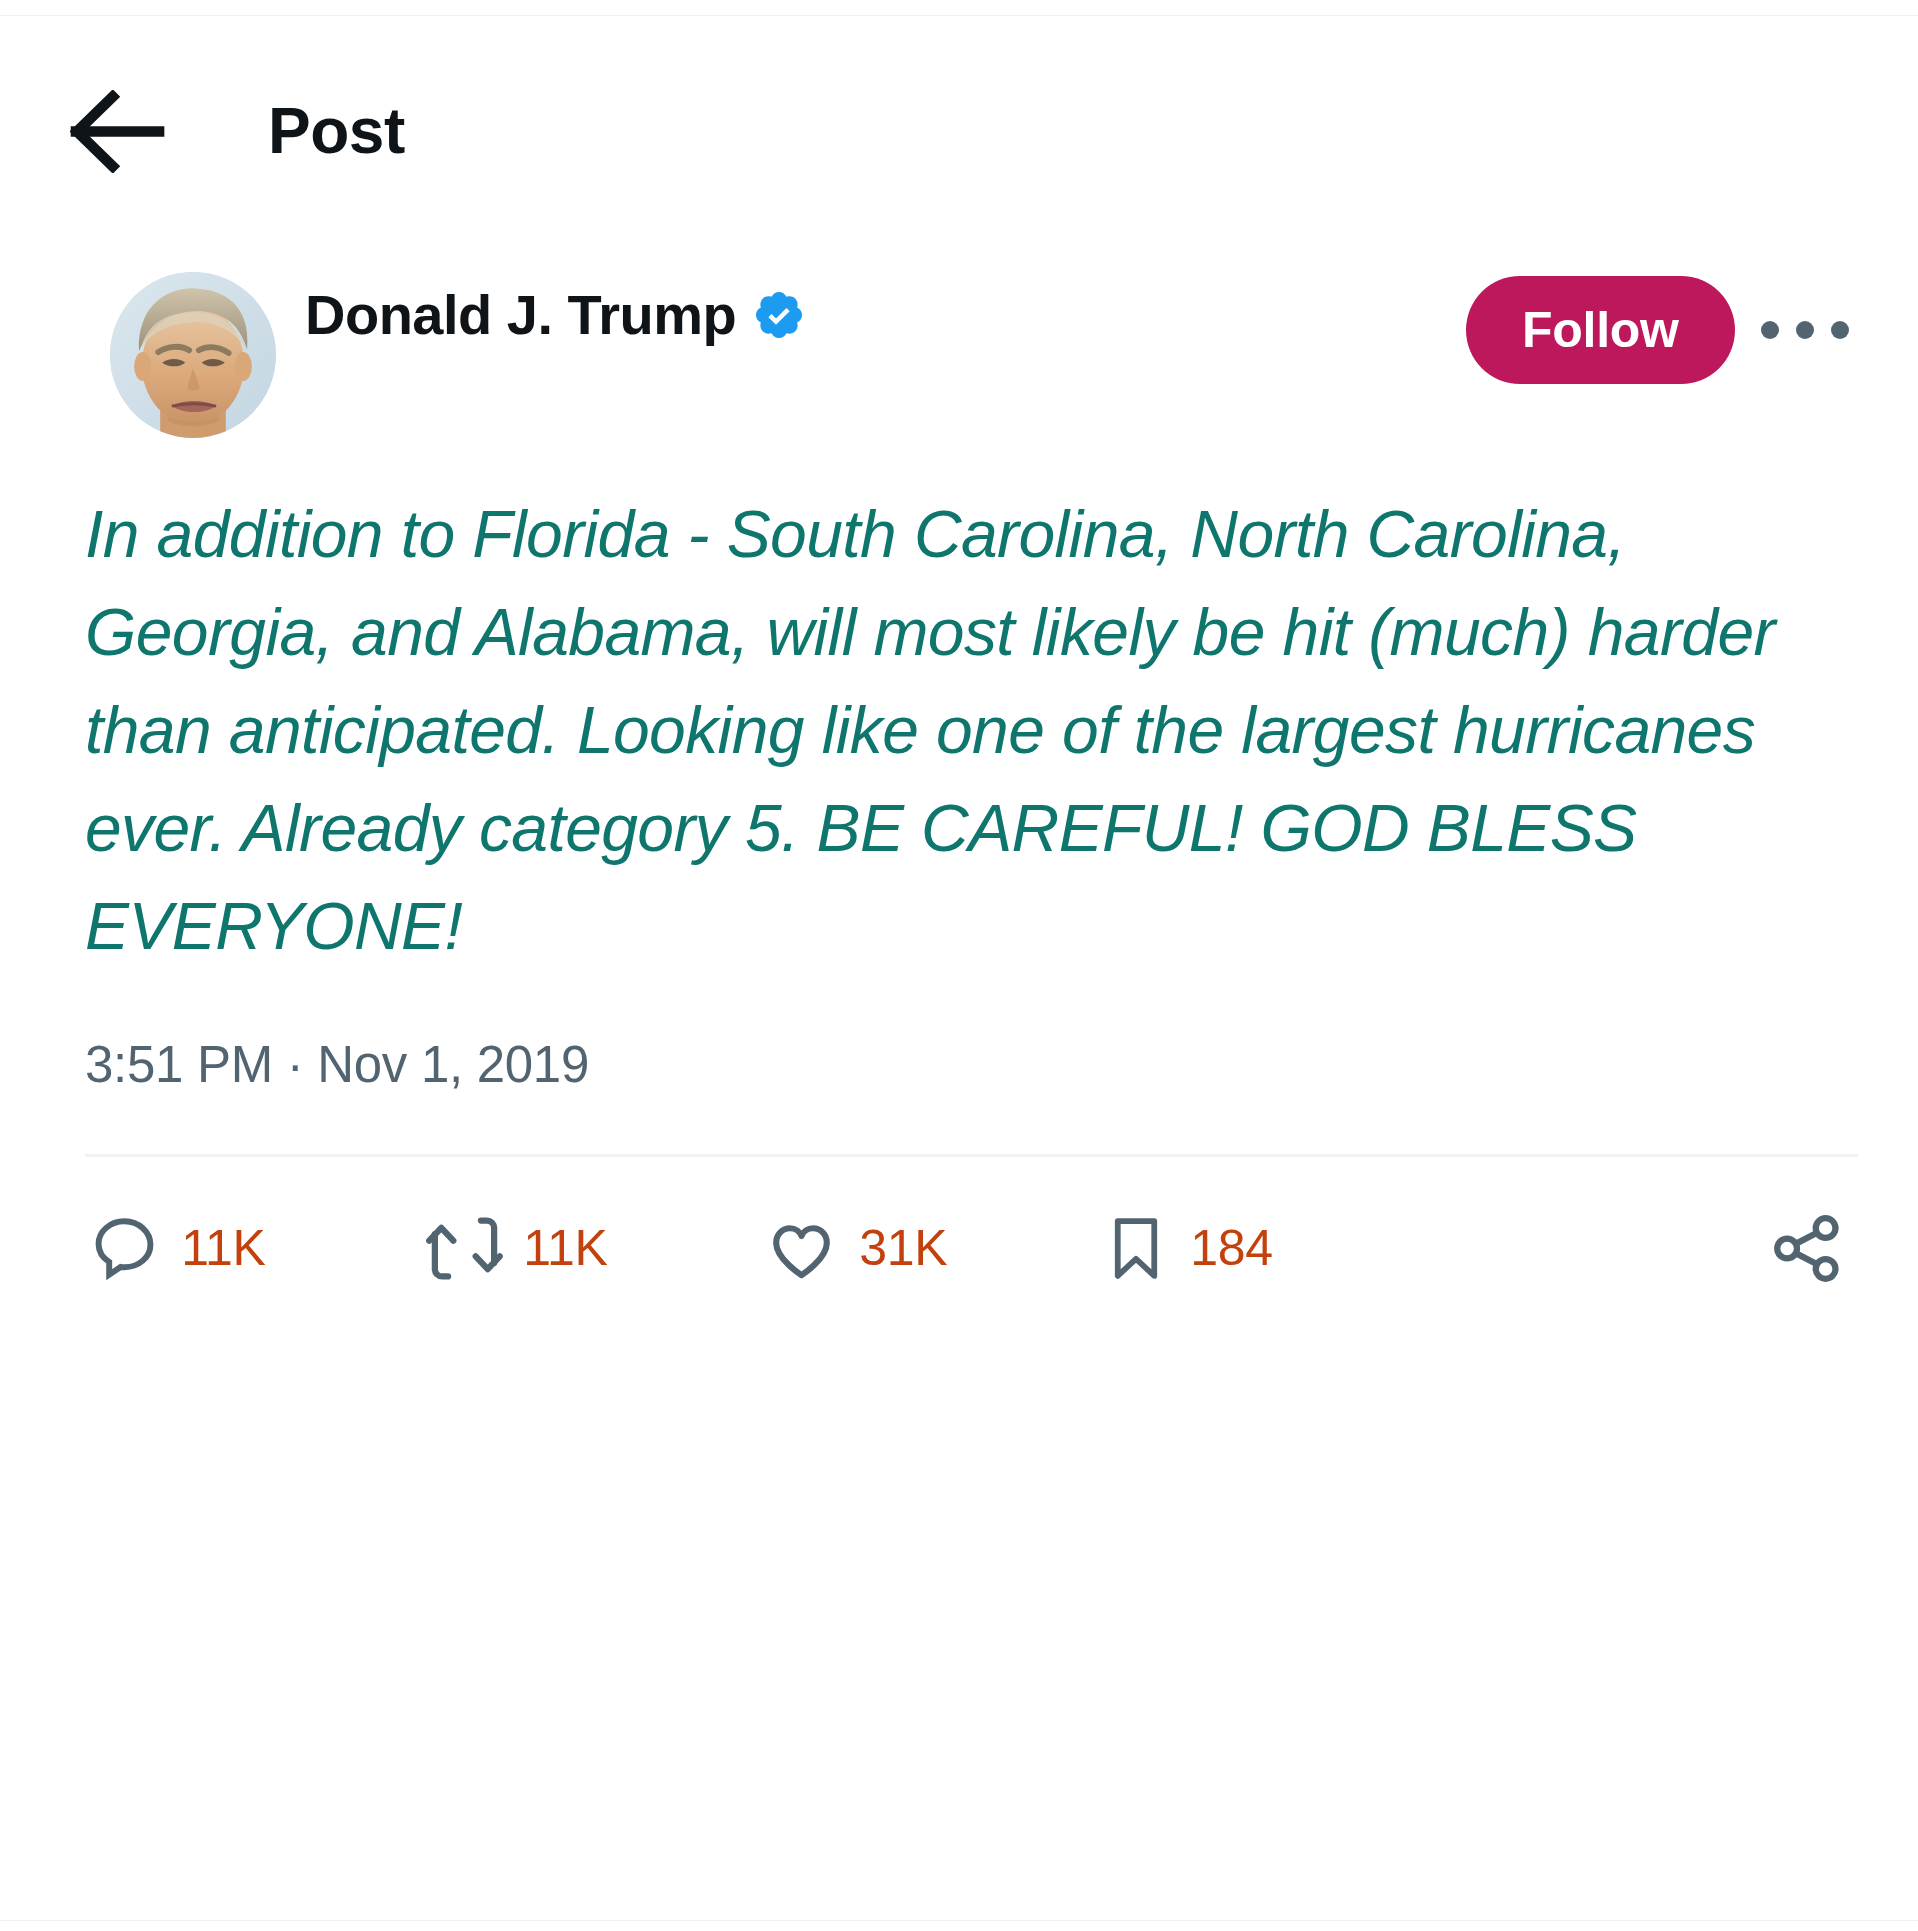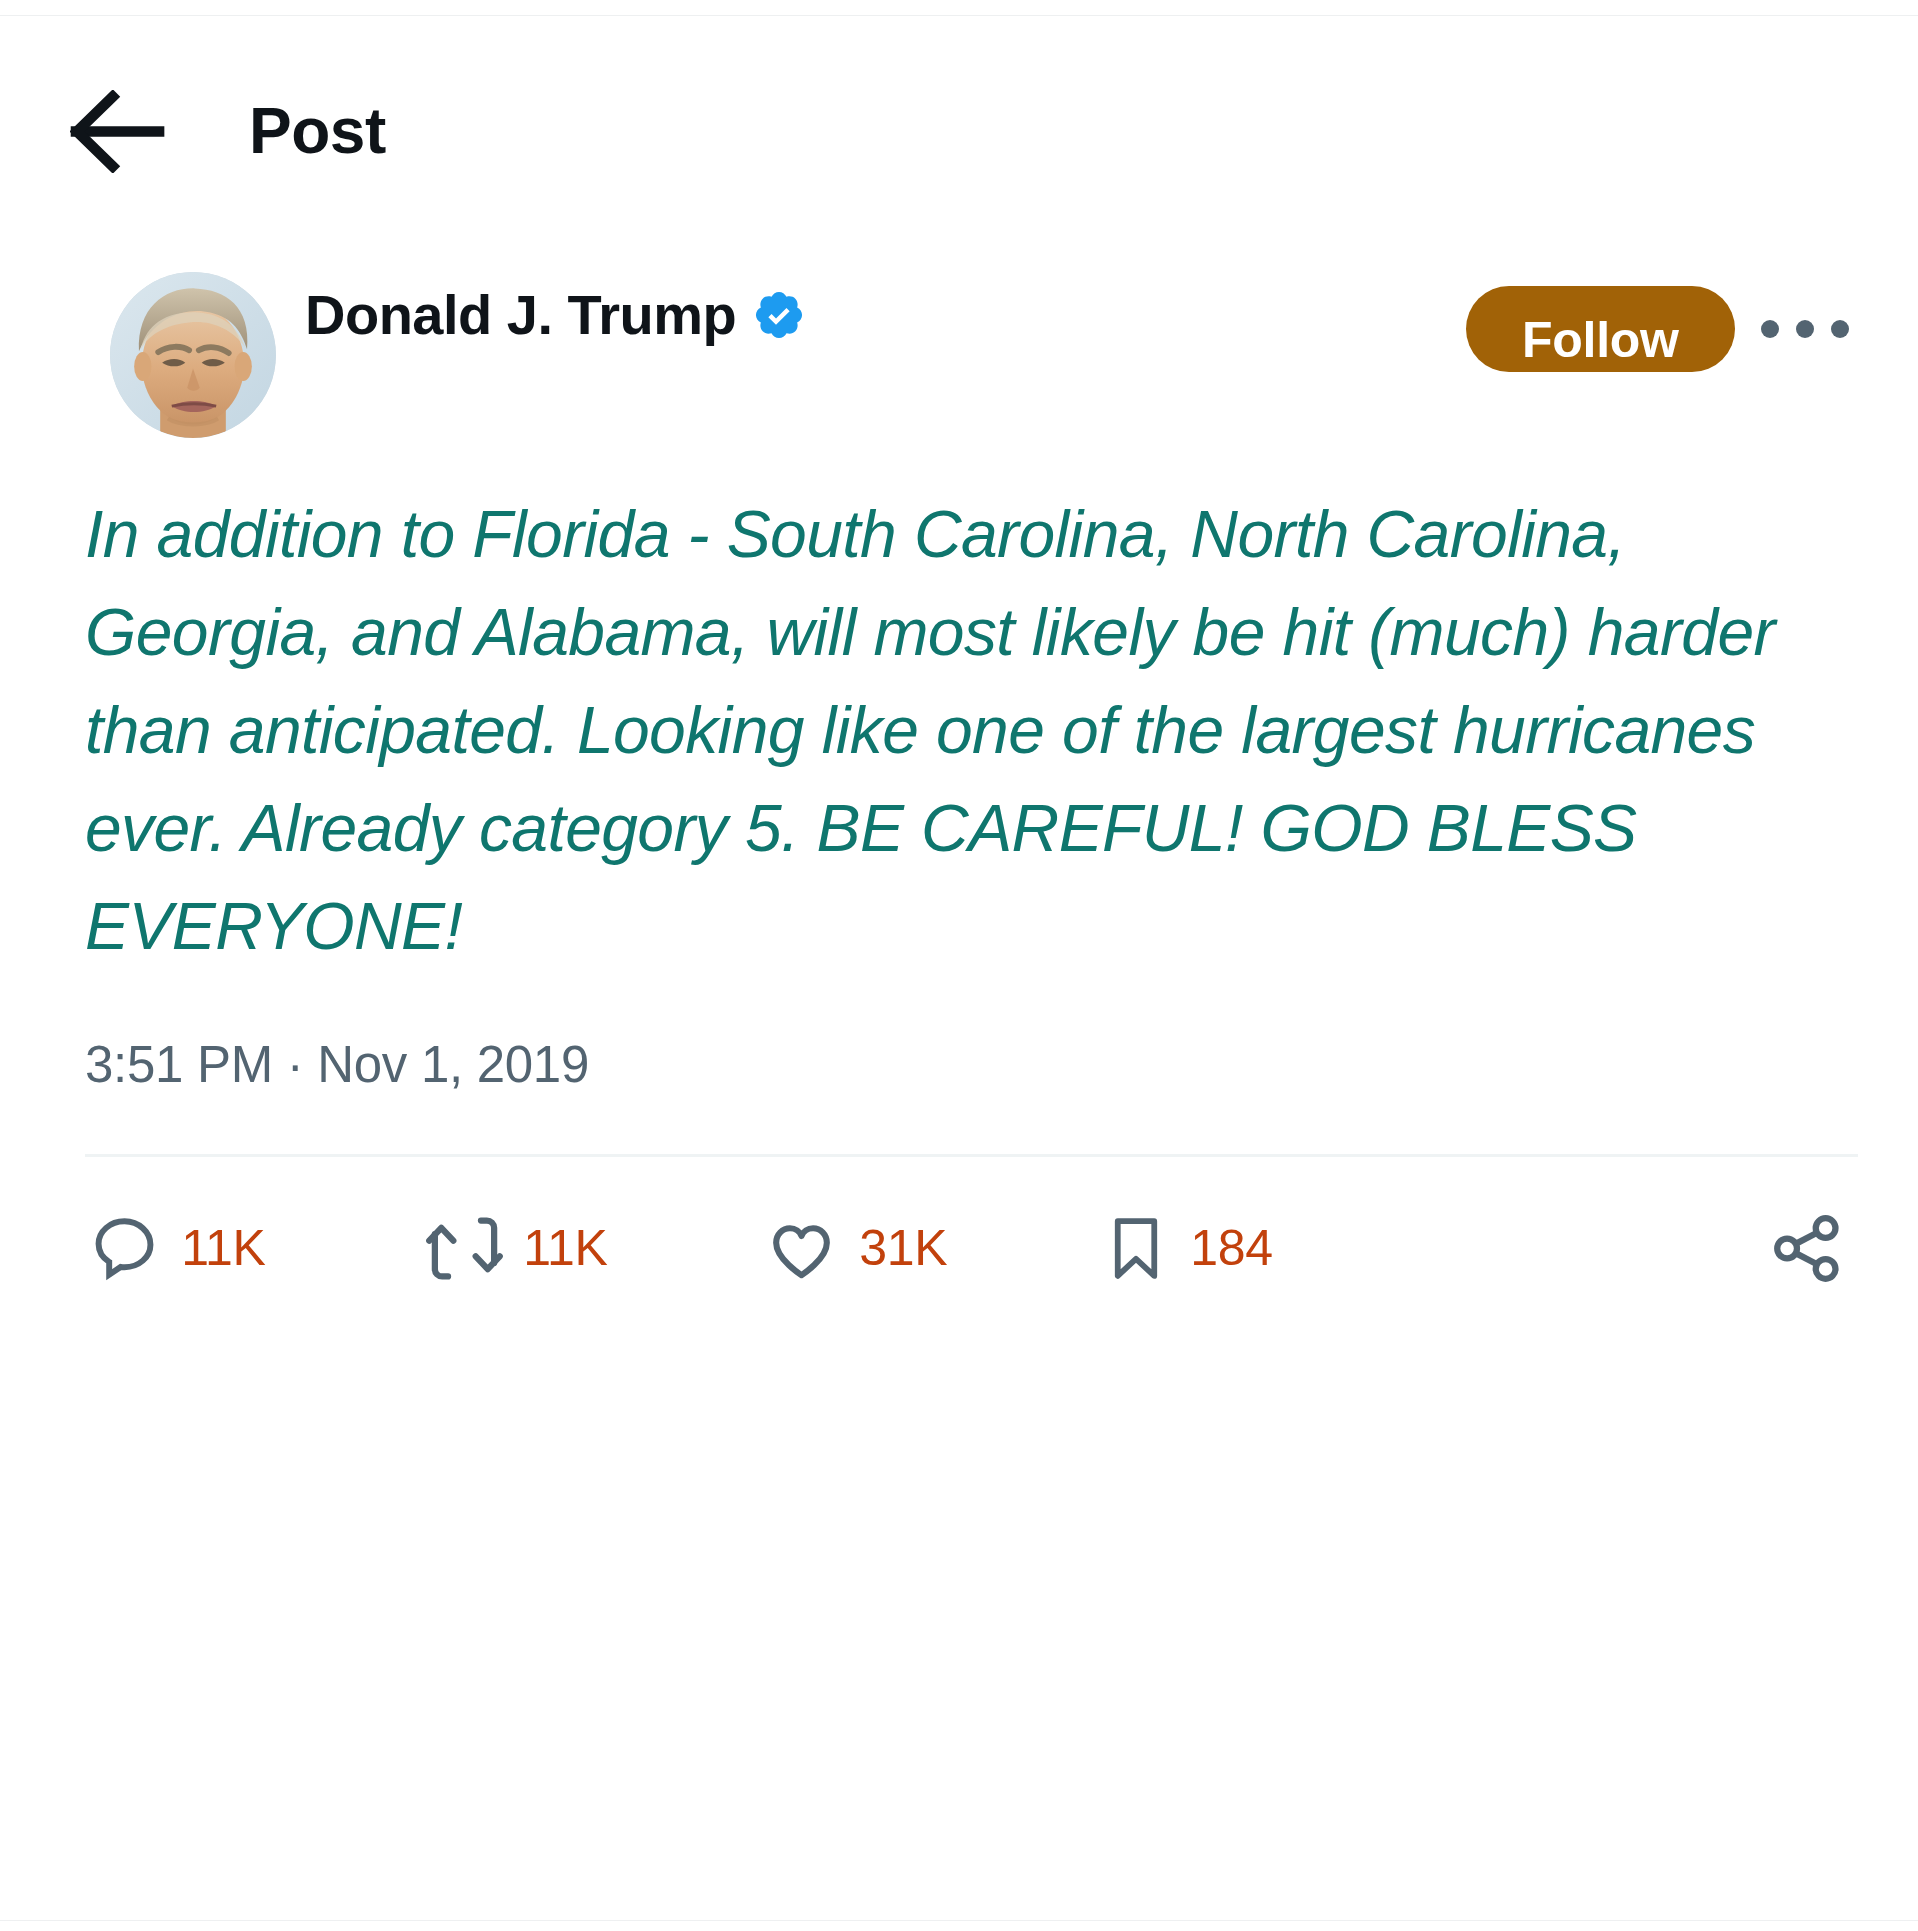--- a/index.html
+++ b/index.html
@@ -62,21 +62,21 @@
     background: transparent;
     border: none;
     padding: 0;
   }
   .back-btn svg { display: block; }
   .header-title {
     font-size: 64px;
     font-weight: bold;
     letter-spacing: -0.5px;
     color: #0f1419;
-    margin-left: 73px;
+    margin-left: 92px;
     line-height: 1;
   }
 
   
   .tweet {
     position: absolute;
     top: 251px;
     left: 0;
     width: 1918px;
   }
@@ -135,29 +135,29 @@
     cursor: pointer;
   }
 
   .author-actions {
     margin-left: auto;
     display: flex;
     align-items: center;
     margin-top: 25px;
   }
   .follow-btn {
-    background: #a16207;
+    background: #be185d;
     color: #ffffff;
     border: none;
     border-radius: 965px;
     font-size: 50px;
     font-weight: bold;
     font-family: "Liberation Sans", sans-serif;
     padding: 0 56px;
-    height: 86px;
+    height: 108px;
     line-height: 108px;
     cursor: pointer;
     letter-spacing: -0.3px;
   }
   .more-btn {
     width: 106px;
     height: 106px;
     display: flex;
     align-items: center;
     justify-content: center;

